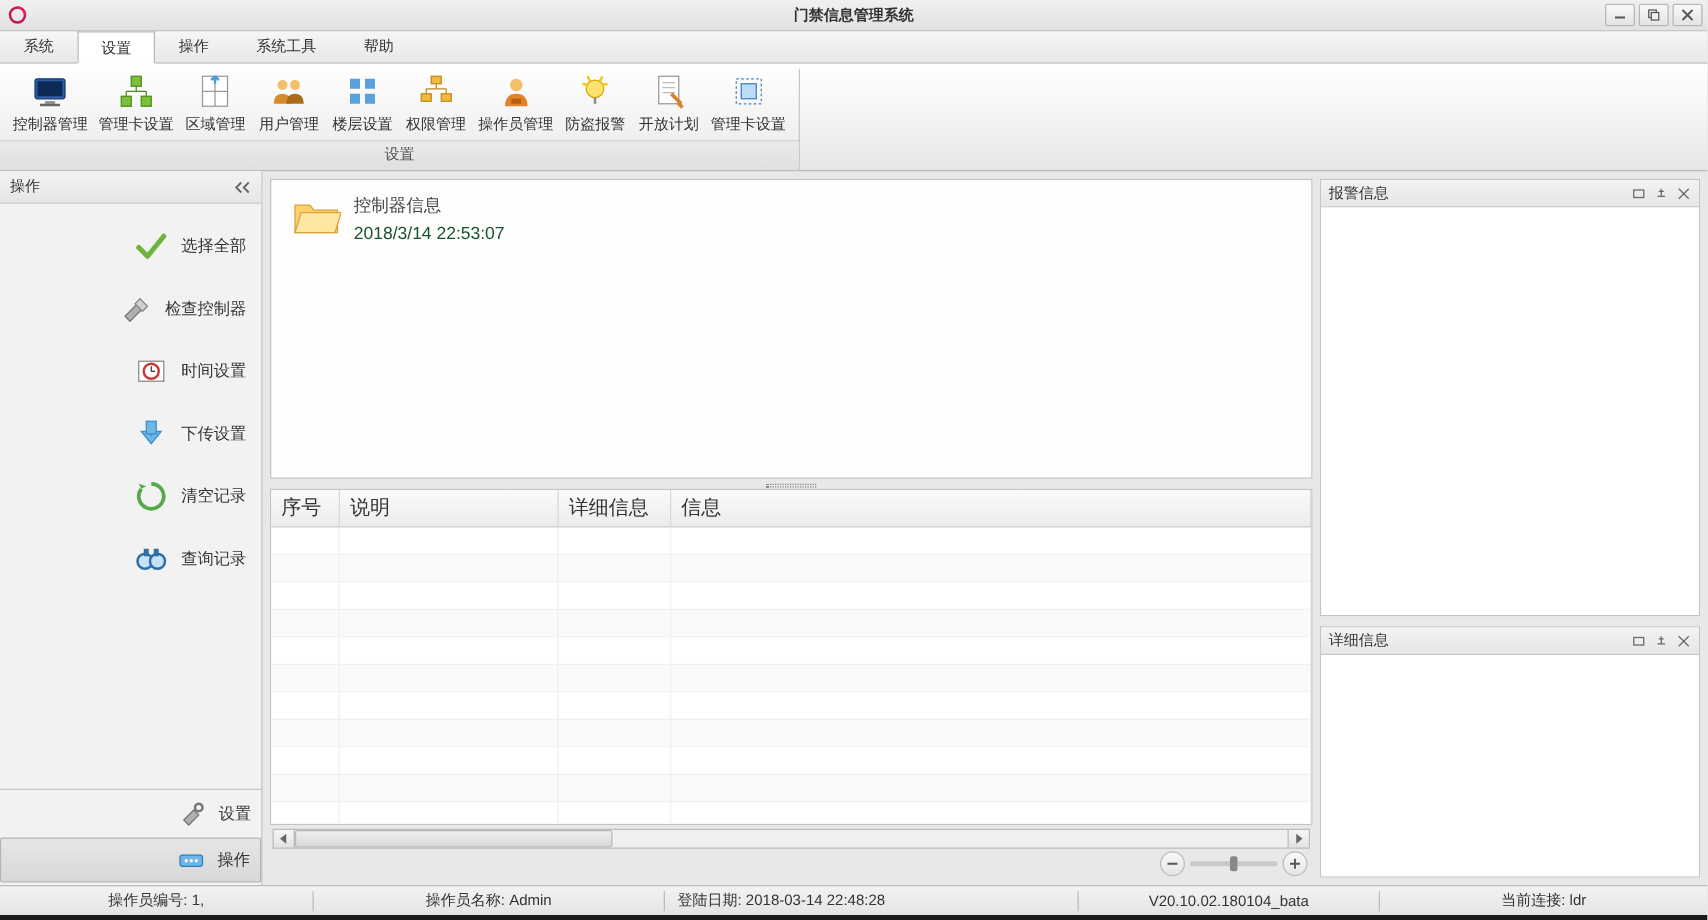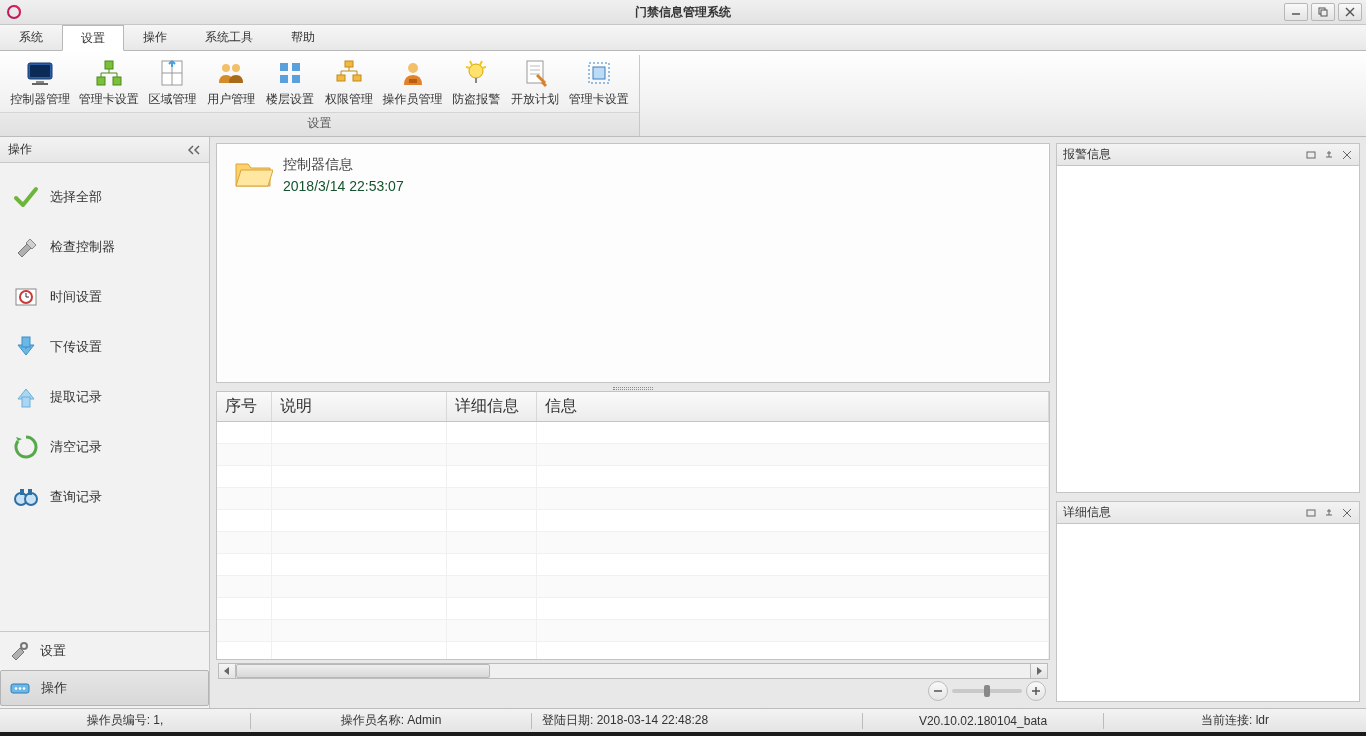--- a/index.html
+++ b/index.html
@@ -30,21 +30,21 @@
 
   
   .main { flex:1; display:flex; min-height:0; }
 
   
   .sidepanel { width:210px; background:#f2f2f2; border-right:1px solid #c4c4c4; display:flex; flex-direction:column; }
   .side-header { height:26px; display:flex; align-items:center; padding:0 8px; border-bottom:1px solid #c8c8c8; background:linear-gradient(#f3f3f3,#e6e6e6); justify-content:space-between;}
   .side-header .title { font-size:12px; color:#333; }
   .collapse-icon { width:14px; height:14px; display:flex; align-items:center; justify-content:center; }
   .side-items { padding:8px 4px; flex:1; }
-  .side-item { display:flex; align-items:center; padding:10px 8px; margin:2px 0; border-radius:2px; }
+  .side-item { display:flex; align-items:center; padding:10px 8px; margin:2px 0; border-radius:2px;justify-content:flex-end; }
   .side-item .icon { width:28px; height:28px; margin-right:10px; display:flex; align-items:center; justify-content:center; flex-shrink:0;}
   .side-item .label { font-size:13px; color:#333; }
   .side-bottom { border-top:1px solid #c8c8c8; }
   .side-bottom .side-item { padding:6px 8px; }
   .side-bottom .side-item.active { background:linear-gradient(#e6e6e6,#d8d8d8); border:1px solid #b4b4b4; }
 
   
   .center { flex:1; display:flex; flex-direction:column; padding:6px; min-width:0;}
   .center-top { flex:0 0 240px; border:1px solid #c4c4c4; background:#fdfdfd; margin-bottom:2px; position:relative; overflow:auto;}
   .center-top-inner { padding:12px 16px; display:flex; }
@@ -297,29 +297,20 @@
         <span class="label">时间设置</span>
       </div>
       <div class="side-item">
         <span class="icon">
             <svg width="28" height="28">
               <path d="M14 4 L14 16 M14 22 L6 12 L22 12 Z" fill="#6cb7e6" stroke="#3a8fc9" stroke-width="1"></path>
               <rect x="10" y="4" width="8" height="10" fill="#6cb7e6" stroke="#3a8fc9"></rect>
             </svg>
           </span>
         <span class="label">下传设置</span>
-      </div>
-      <div class="side-item">
-        <span class="icon">
-            <svg width="28" height="28">
-              <path d="M14 6 L22 16 L6 16 Z" fill="#a9d6f2" stroke="#6caed8"></path>
-              <rect x="10" y="14" width="8" height="10" fill="#a9d6f2" stroke="#6caed8"></rect>
-            </svg>
-          </span>
-        <span class="label">提取记录</span>
       </div>
       <div class="side-item">
         <span class="icon">
             <svg width="28" height="28">
               <path d="M14 4 A10 10 0 1 1 6 8" fill="none" stroke="#56a94a" stroke-width="3"></path>
               <path d="M4 4 L6 8 L10 6 Z" fill="#56a94a"></path>
             </svg>
           </span>
         <span class="label">清空记录</span>
       </div>

